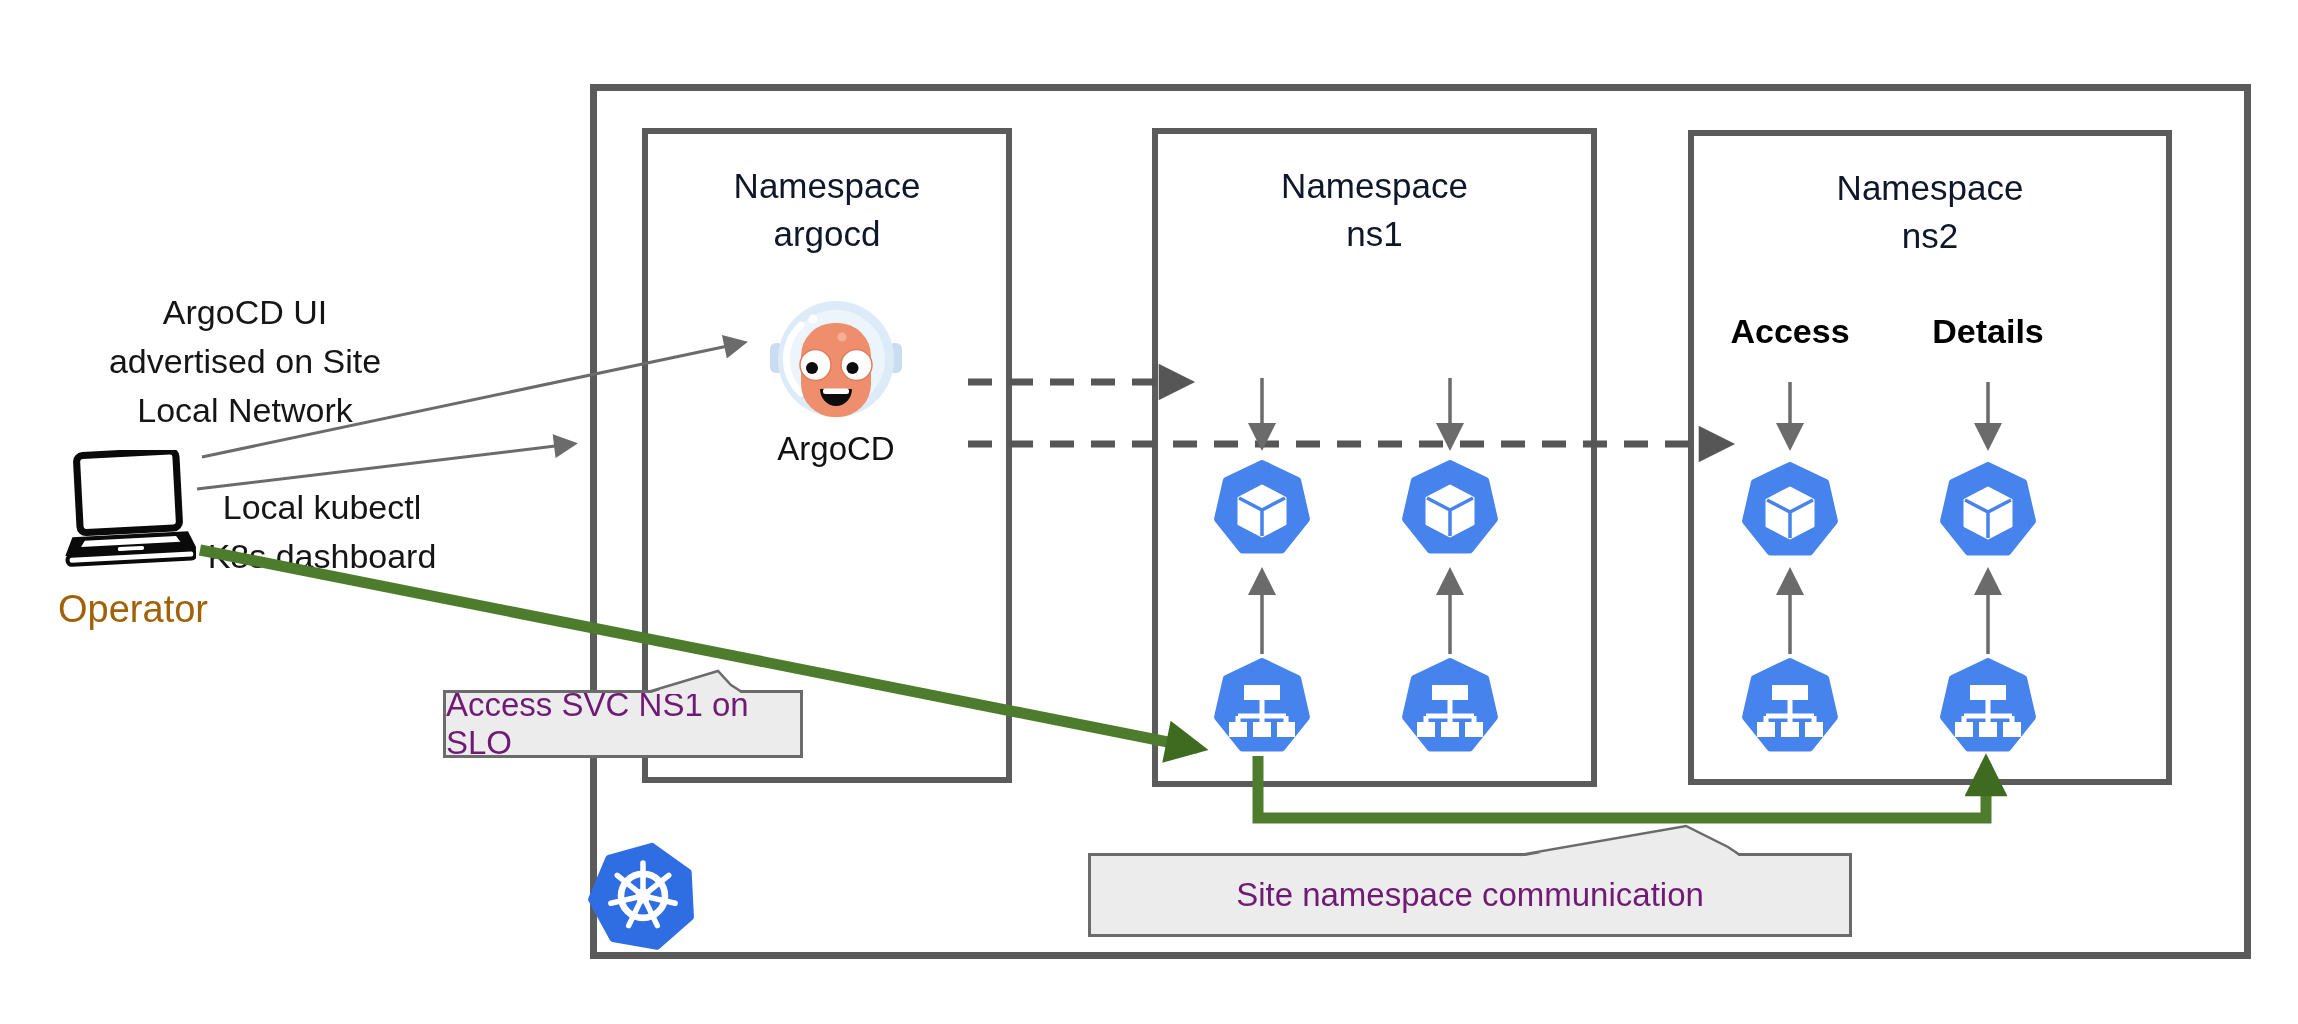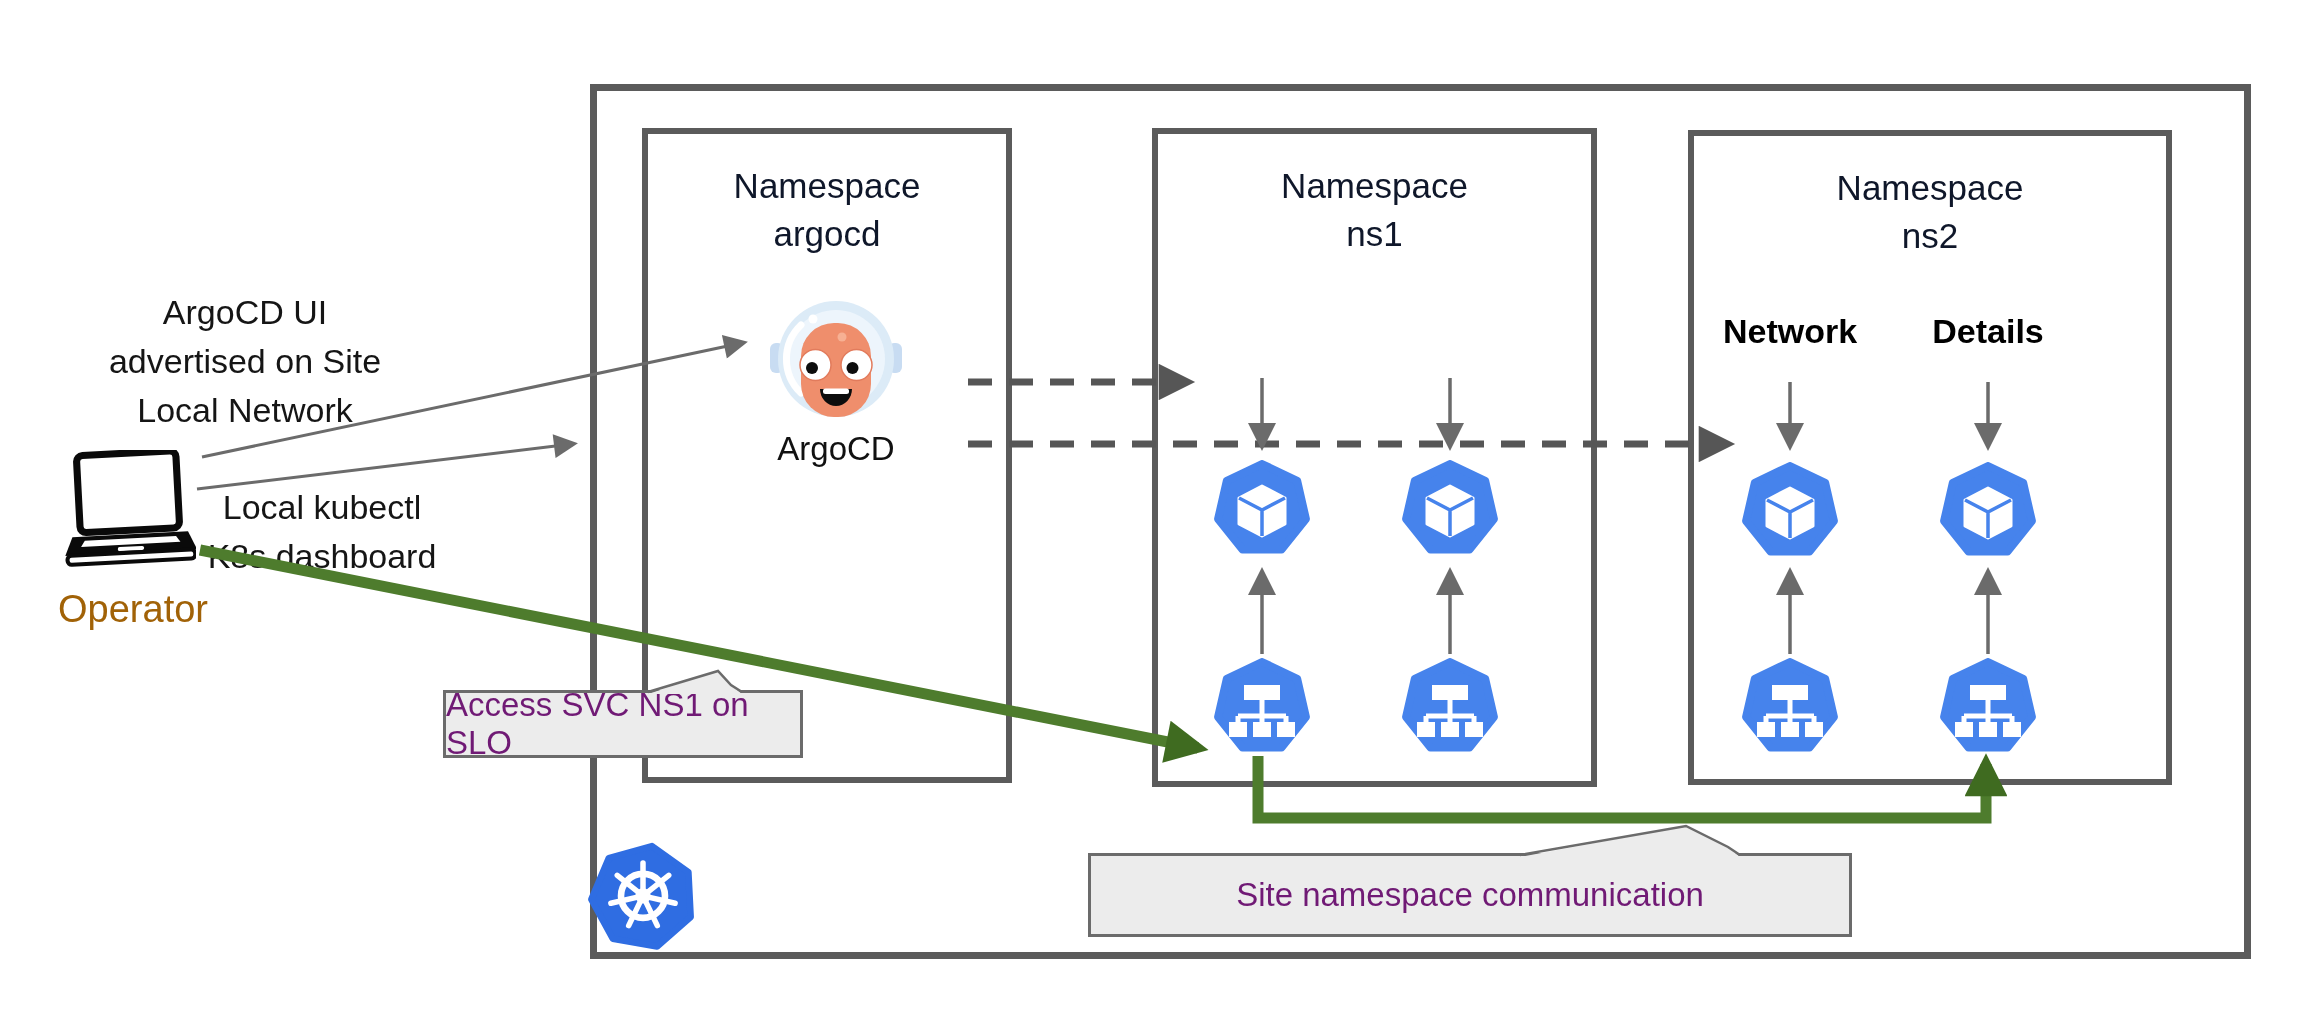--- a/index.html
+++ b/index.html
@@ -49,21 +49,21 @@
 ns2</div>
   </div>
 
   <div class="annot multiline" style="left:25px;top:240px;width:440px;margin-top:48px;">ArgoCD UI
 advertised on Site
 Local Network</div>
   <div class="annot multiline" style="left:102px;top:483px;width:440px;">Local kubectl
 K8s dashboard</div>
   <div class="operator-label">Operator</div>
 
-  <div class="svc-label" style="left:1670px;top:309px;">Network</div>
+  <div class="svc-label" style="left:1670px;top:309px;">Access</div>
   <div class="svc-label" style="left:1868px;top:309px;">Details</div>
 
   <div class="app-label" style="left:716px;top:430px;">ArgoCD</div>
 
   <div class="callout callout-1">
     <span>Access SVC NS1 on SLO</span>
   </div>
   <div class="callout callout-2">
     <span>Site namespace communication</span>
   </div>

